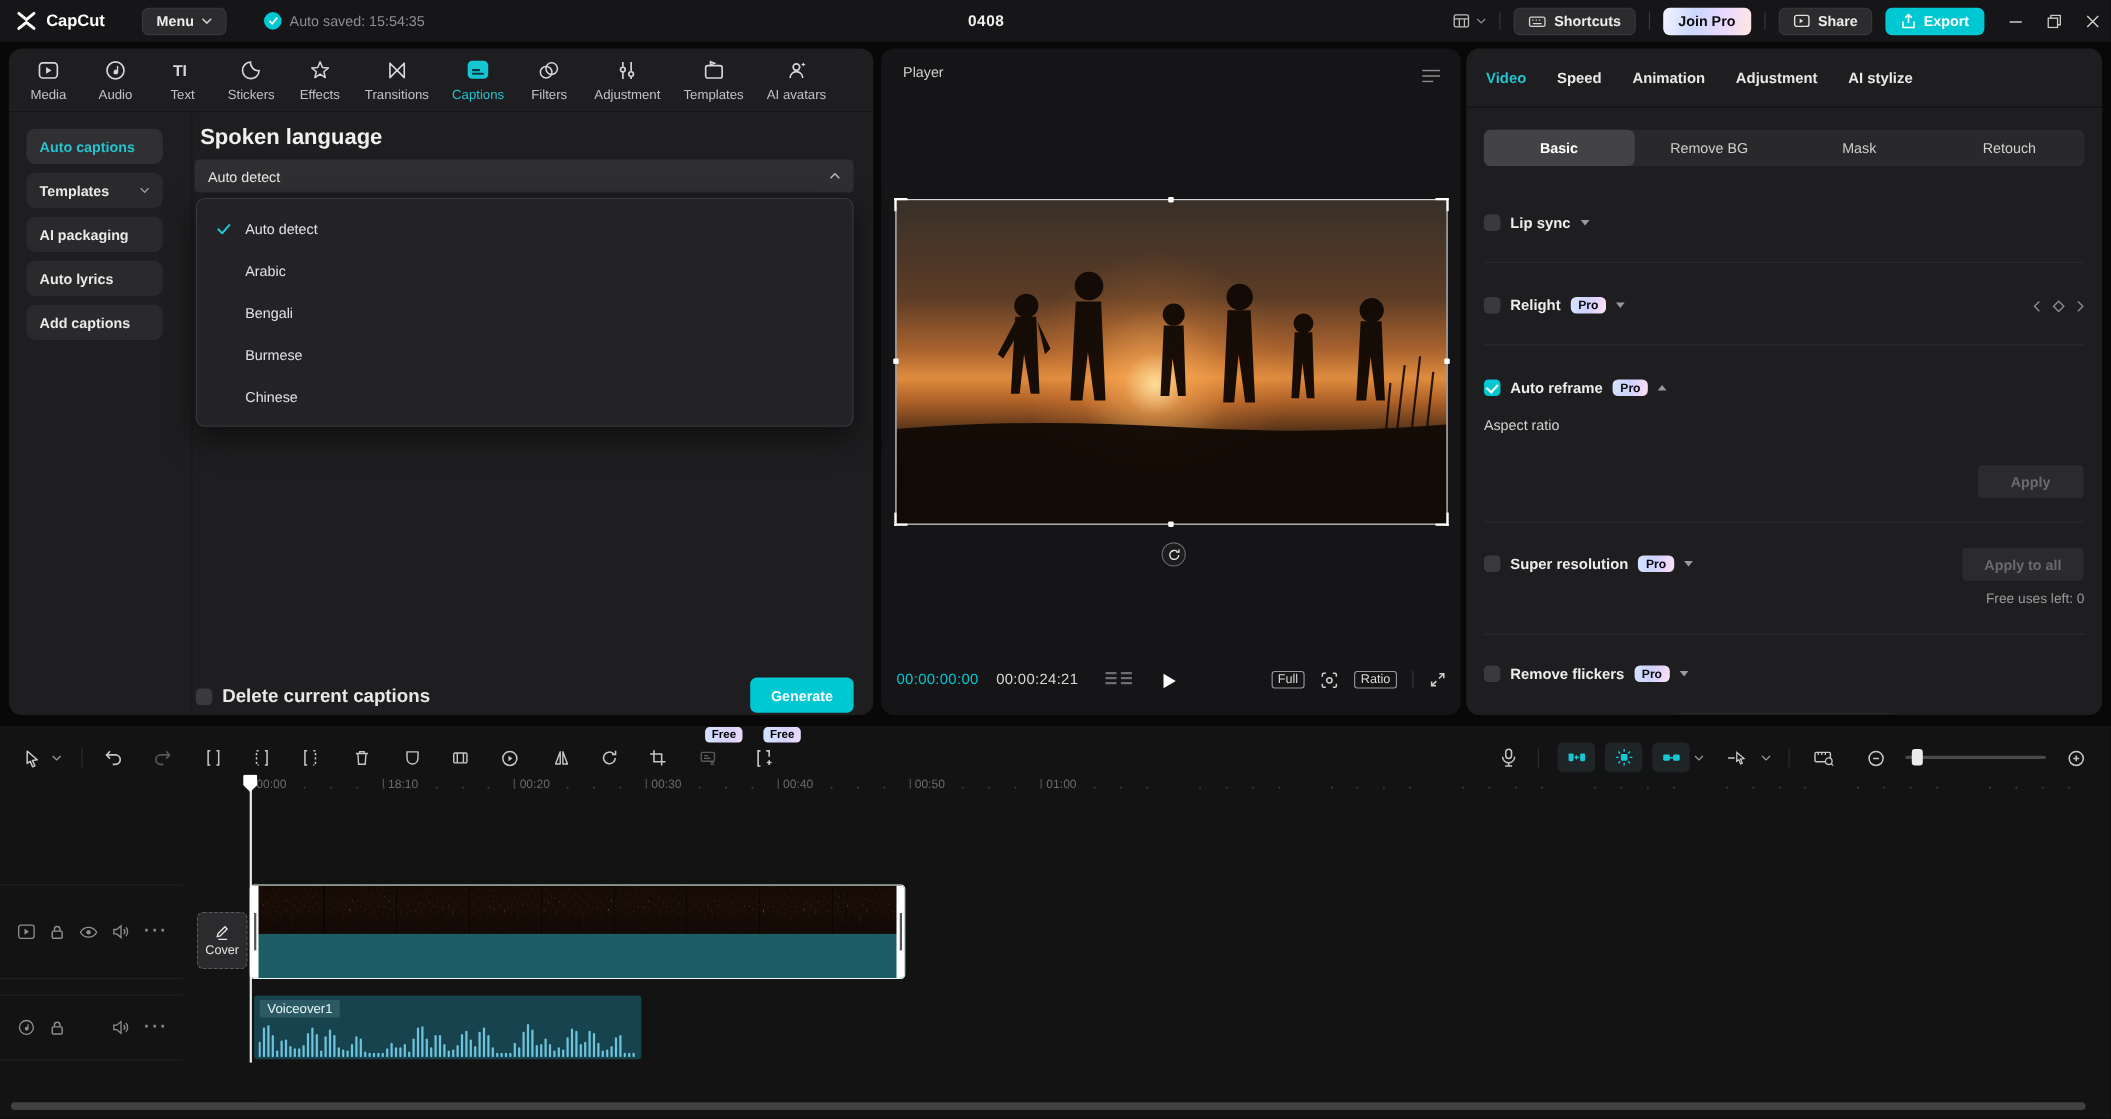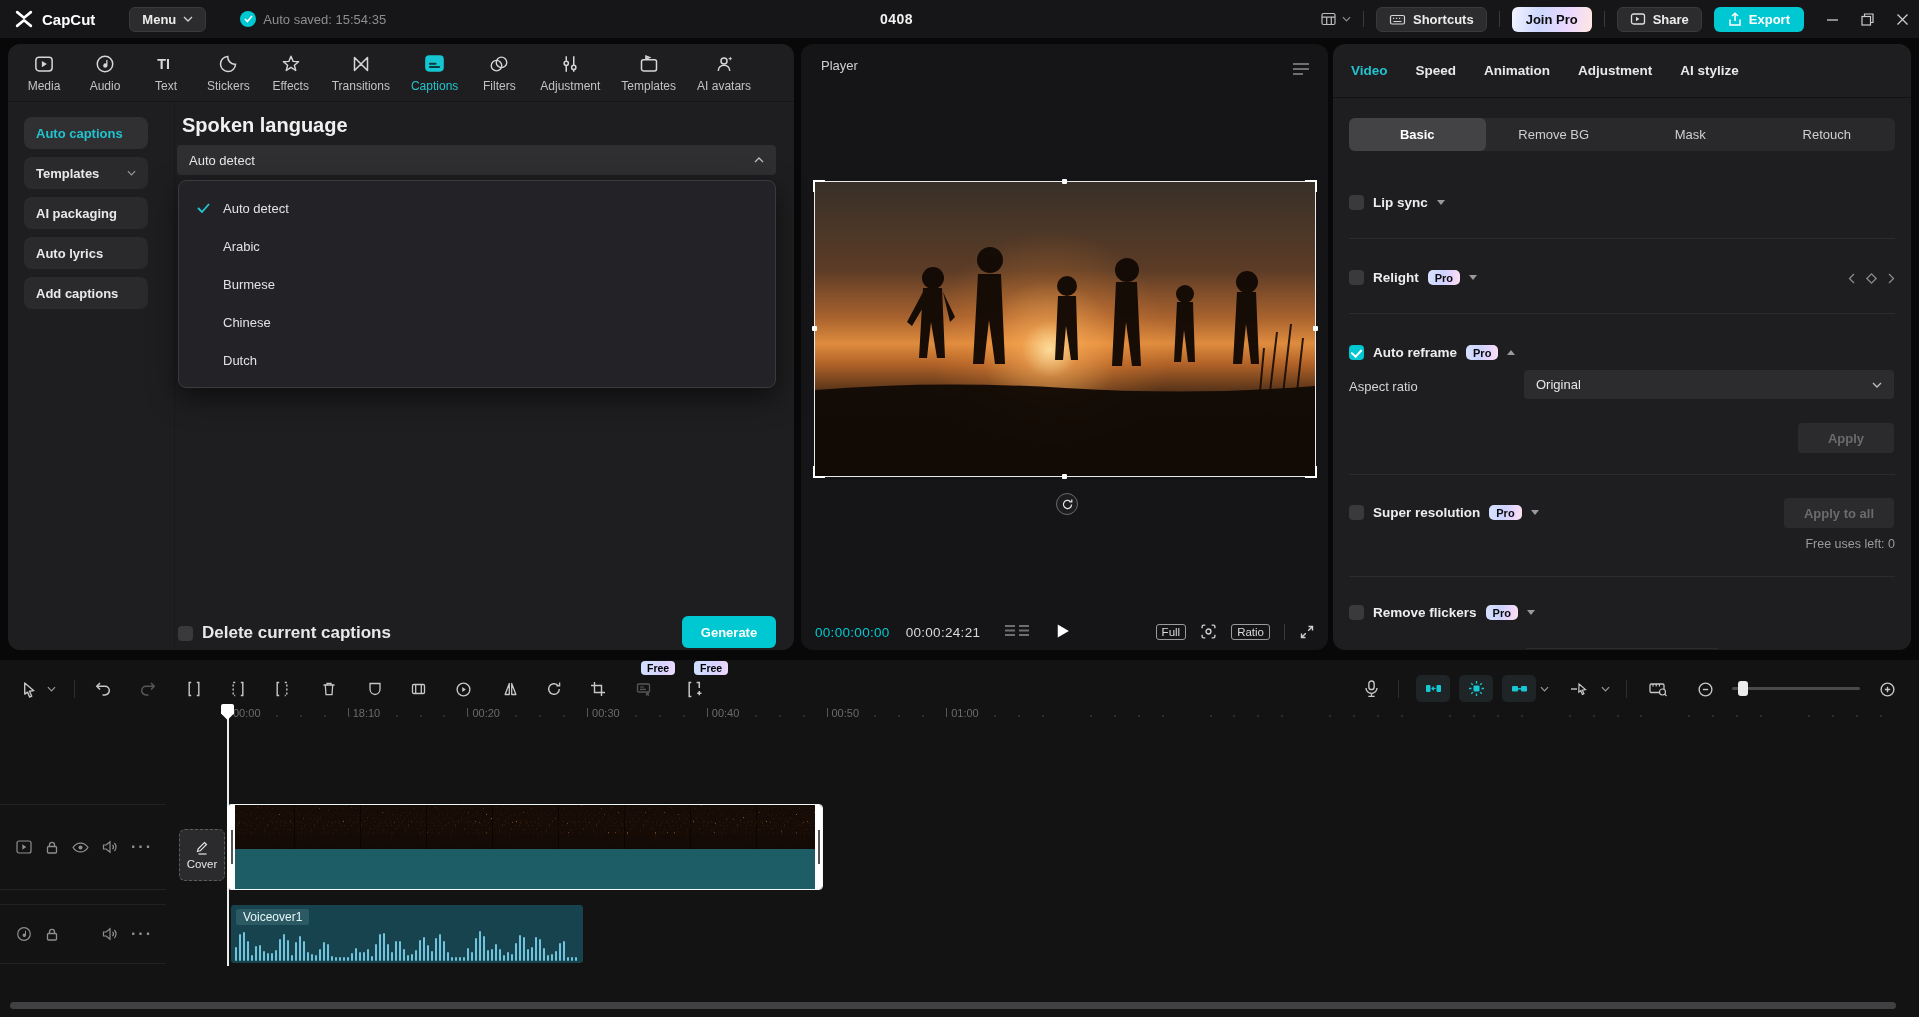--- a/index.html
+++ b/index.html
@@ -68,21 +68,21 @@
   .ph-title { position:absolute; left:20px; top:14px; font-size:13px; color:#cfcfcf; }
   .hamburger { position:absolute; right:18px; top:19px; width:18px; color:#8d8d8f; }
   #video { position:absolute; left:14px; top:138px; width:500px; height:294px; background:
       radial-gradient(circle at 47% 57%, rgba(255,225,160,.95) 0%, rgba(255,176,88,.55) 9%, rgba(255,150,60,.18) 22%, transparent 38%),
       linear-gradient(180deg,#383028 0%, #5c3c26 30%, #a8622e 46%, #df8c3e 55%, #b06228 62%, #3a2414 74%, #191109 88%, #120c08 100%);
     outline:1px solid #e9e9e9; }
   .corner { position:absolute; width:12px; height:12px; border:2px solid #fff; }
   .edge-dot { position:absolute; width:5px; height:5px; background:#fff; border-radius:1px; }
   #rotate-handle { position:absolute; left:255px; top:449px; width:22px; height:22px; border-radius:50%;
     background:#1d1d1f; border:1px solid #6a6a6c; display:flex; align-items:center; justify-content:center; color:#e6e6e6; }
-  .pctl { position:absolute; top:566px; height:30px; display:flex; align-items:flex-end; }
+  .pctl { position:absolute; top:566px; height:30px; display:flex; align-items:flex-start; }
   .time-cur { color:#00c8d2; font-size:13.5px; letter-spacing:.3px; }
   .time-tot { color:#d8d8d8; font-size:13.5px; letter-spacing:.3px; }
   .boxed { border:1px solid #9a9a9c; border-radius:3px; color:#d9d9d9; font-size:11.5px; padding:1px 5px; }
 
   
   .rtabs { position:absolute; left:0; top:0; width:100%; height:54px; display:flex; align-items:center;
     gap:28px; padding:0 18px; border-bottom:1px solid #121214; }
   .rtab { font-size:13.5px; font-weight:700; color:#e8e8e8; }
   .rtab.active { color:#22c3ce; }
   .seg { position:absolute; left:16px; top:74px; width:546px; height:33px; background:#29292b; border-radius:6px; display:flex; }
@@ -399,29 +399,29 @@
             </svg>
           </span>
         <span>Auto detect</span>
       </div>
       <div class="menu-item">
         <span class="ck empty"></span>
         <span>Arabic</span>
       </div>
       <div class="menu-item">
         <span class="ck empty"></span>
+        <span>Bengali</span>
+      </div>
+      <div class="menu-item">
+        <span class="ck empty"></span>
         <span>Burmese</span>
       </div>
       <div class="menu-item">
         <span class="ck empty"></span>
         <span>Chinese</span>
-      </div>
-      <div class="menu-item">
-        <span class="ck empty"></span>
-        <span>Dutch</span>
       </div>
     </div>
 
     <div class="abs" style="left:170px; top:579px; display:flex; align-items:center; gap:9px">
       <span class="checkbox"></span>
       <span style="font-size:17px; font-weight:700">Delete current captions</span>
     </div>
     <div class="btn-generate" style="left:674px; top:572px; width:94px; height:32px">Generate</div>
   </div>
 
@@ -559,28 +559,20 @@
     </div>
     <div class="rdiv" style="top:269px"></div>
 
     <div class="feat-row" style="top:301px">
       <span class="checkbox checked"></span>
       <span class="feat-label">Auto reframe</span>
       <span class="pro-badge">Pro</span>
       <span class="chev-t up"></span>
     </div>
     <div class="rp-label" style="left:16px; top:335px">Aspect ratio</div>
-    <div class="rp-select" style="left:191px; top:326px; width:370px; height:29px">
-      <span>Original</span>
-      <span style="margin-left:auto">
-          <svg width="10" height="6" viewBox="0 0 10 6">
-            <path d="M1 1l4 4 4-4" fill="none" stroke="#bdbdbf" stroke-width="1.4"></path>
-          </svg>
-        </span>
-    </div>
     <div class="btn-disabled" style="left:465px; top:379px; width:96px; height:30px">Apply</div>
     <div class="rdiv" style="top:430px"></div>
 
     <div class="feat-row" style="top:461px">
       <span class="checkbox"></span>
       <span class="feat-label">Super resolution</span>
       <span class="pro-badge">Pro</span>
       <span class="chev-t"></span>
     </div>
     <div class="btn-disabled" style="left:451px; top:454px; width:110px; height:30px">Apply to all</div>

